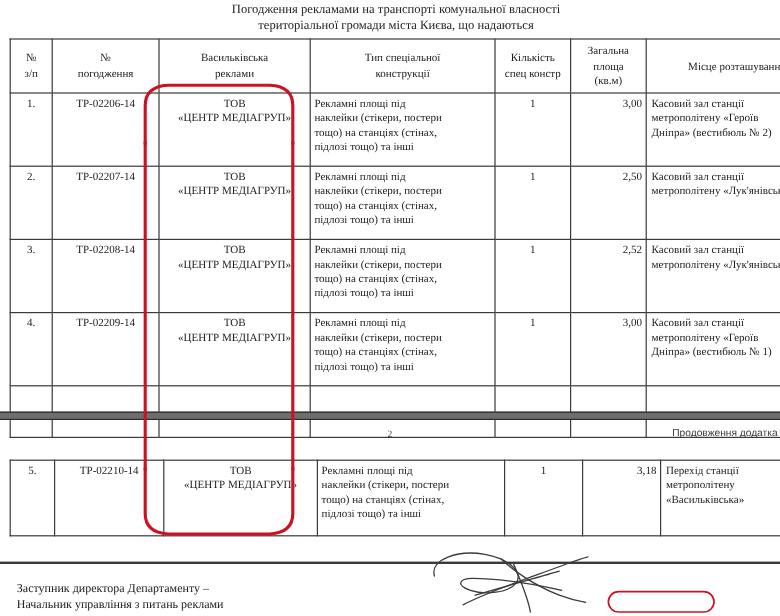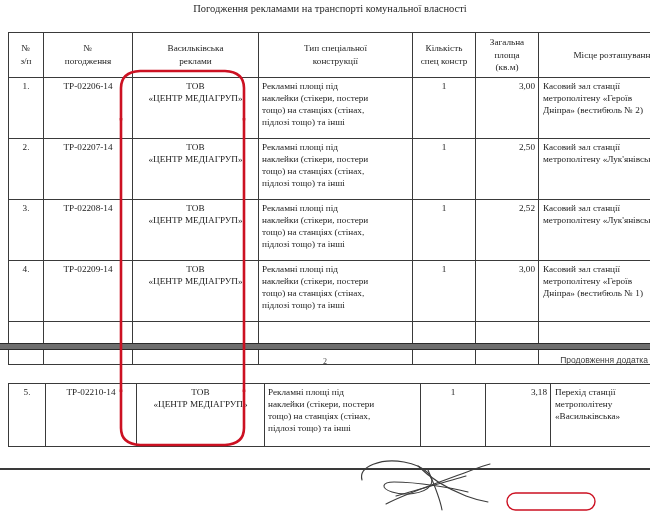--- a/index.html
+++ b/index.html
@@ -168,20 +168,21 @@
     height: 21px;
   }
 </style>
 </head>
 <body>
 
 <div class="page">
 
   <div class="doc-title">
     <span class="tline">Погодження рекламами на транспорті комунальної власності</span>
+    <span class="tline">територіальної громади міста Києва, що надаються</span>
   </div>
 
   <table class="tbl part1">
     <thead>
       <tr>
         <th class="c-num">
           <span class="cellwrap">№</span>
           <span class="cellwrap">з/п</span>
         </th>
         <th class="c-app">
@@ -334,20 +335,24 @@
           <span class="cellwrap">Перехід станції</span>
           <span class="cellwrap">метрополітену</span>
           <span class="cellwrap">«Васильківська»</span>
         </td>
       </tr>
     </tbody>
   </table>
 
   <div class="band-bottom"></div>
 
+  <div class="sig-role">
+    <span>Заступник директора Департаменту –</span>
+    <span>Начальник управління з питань реклами</span>
+  </div>
 
   <svg class="sig-scribble" viewBox="0 0 210 62">
     <g fill="none" stroke="#3c3c3c" stroke-width="1.1" stroke-linecap="round">
       <path d="M62 28 C58 14, 82 6, 104 10 C126 14, 136 26, 130 34 C124 42, 104 44, 92 40 C80 36, 82 30, 94 30 C118 30, 152 36, 168 40"></path>
       <path d="M86 52 C104 42, 140 30, 172 18 C180 15, 186 13, 190 12"></path>
       <path d="M118 14 C128 24, 146 36, 166 44 C174 47, 182 49, 188 50"></path>
       <path d="M128 18 C134 32, 140 46, 142 58"></path>
       <path d="M96 44 C116 38, 146 30, 166 24"></path>
     </g>
   </svg>

